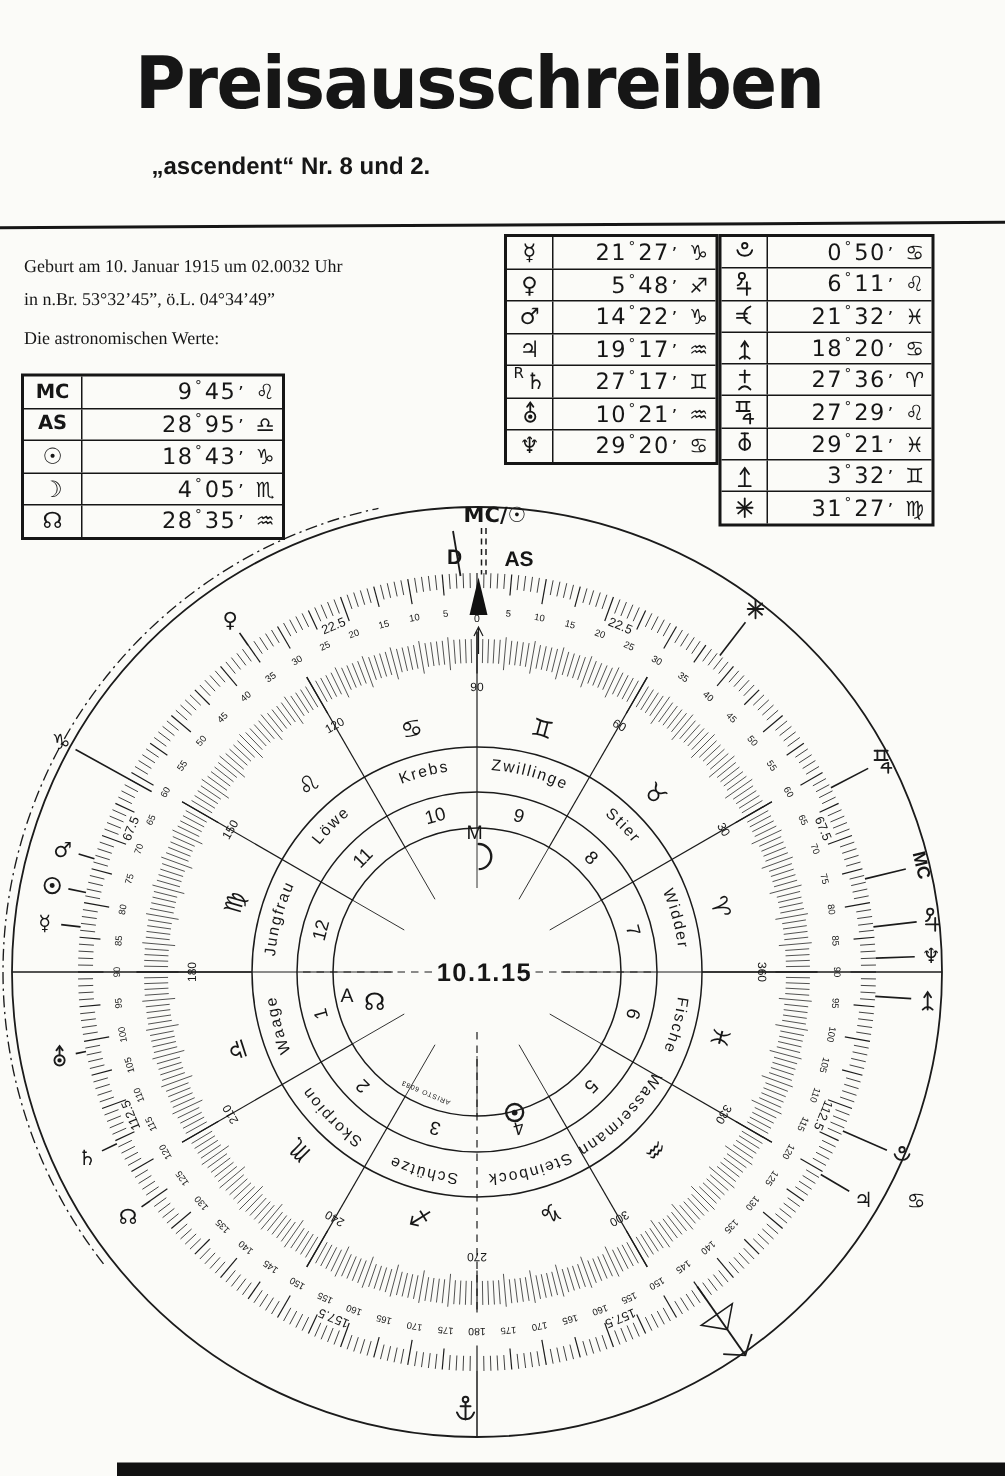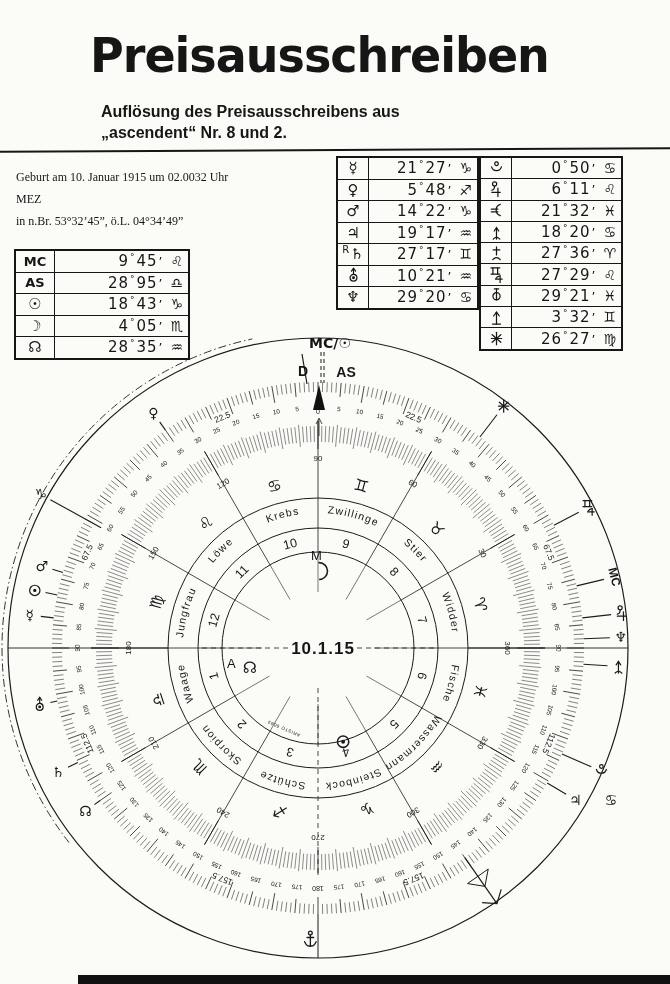--- a/index.html
+++ b/index.html
@@ -27,29 +27,28 @@
   .pcell-v .sign{margin-left:7px;font-size:14px;letter-spacing:0;}
   .rx{font-size:10px;margin-right:1px;align-self:flex-start;}
   #bottombar{left:78px;top:975px;width:592px;height:9px;background:#111;}
   svg text{fill:#161616;}
 </style>
 </head>
 <body>
 
 <div class="abs" id="title">Preisausschreiben</div>
 <div class="abs" id="subtitle">
-  <div>Auflösung des Preisausschreibens aus</div>
   <div>„ascendent“ Nr. 8 und 2.</div>
 </div>
 <div class="abs" id="hrule"></div>
 <div class="abs" id="info">
   <div>Geburt am 10. Januar 1915 um 02.0032 Uhr</div>
-  <div>MEZ</div>
   <div>in n.Br. 53°32’45”, ö.L. 04°34’49”</div>
   <div class="gap"></div>
+  <div>Die astronomischen Werte:</div>
 </div>
 
 <div class="ptable" id="table-left" style="left:14px;top:249px;width:172px;">
     <div class="prow" style="height: 20.5px;">
       <div class="pcell-g" style="width: 38px;">
         <span style="font-weight: bold; font-size: 13px;">MC</span>
       </div>
       <div class="pcell-v">
         <span class="deg">9</span>
         <span class="dsym">°</span>
@@ -335,21 +334,21 @@
     <div class="prow" style="height: 20.3px;">
       <div class="pcell-g" style="width: 30px;">
         <svg width="17" height="17" viewBox="-9 -9 18 18">
           <path d="M0,-6.5 L0,6.5" fill="none" stroke="#161616" stroke-width="1.3" stroke-linecap="round"></path>
           <path d="M-5.5,0 L5.5,0" fill="none" stroke="#161616" stroke-width="1.3" stroke-linecap="round"></path>
           <path d="M-4.6,-4 L4.6,4" fill="none" stroke="#161616" stroke-width="1.3" stroke-linecap="round"></path>
           <path d="M-4.6,4 L4.6,-4" fill="none" stroke="#161616" stroke-width="1.3" stroke-linecap="round"></path>
         </svg>
       </div>
       <div class="pcell-v">
-        <span class="deg">26</span>
+        <span class="deg">31</span>
         <span class="dsym">°</span>
         <span class="min">27</span>
         <span class="msym">’</span>
         <span class="sign"><span style="font-family: &quot;DejaVu Sans&quot;, sans-serif;">♍</span></span>
       </div>
     </div>
   </div>
 
 <svg id="dial" class="abs" style="left:0;top:330px;" width="670" height="660" viewBox="0 0 670 660">
     <circle cx="318" cy="318" r="96" fill="none" stroke="#1b1b1b" stroke-width="1"></circle>

